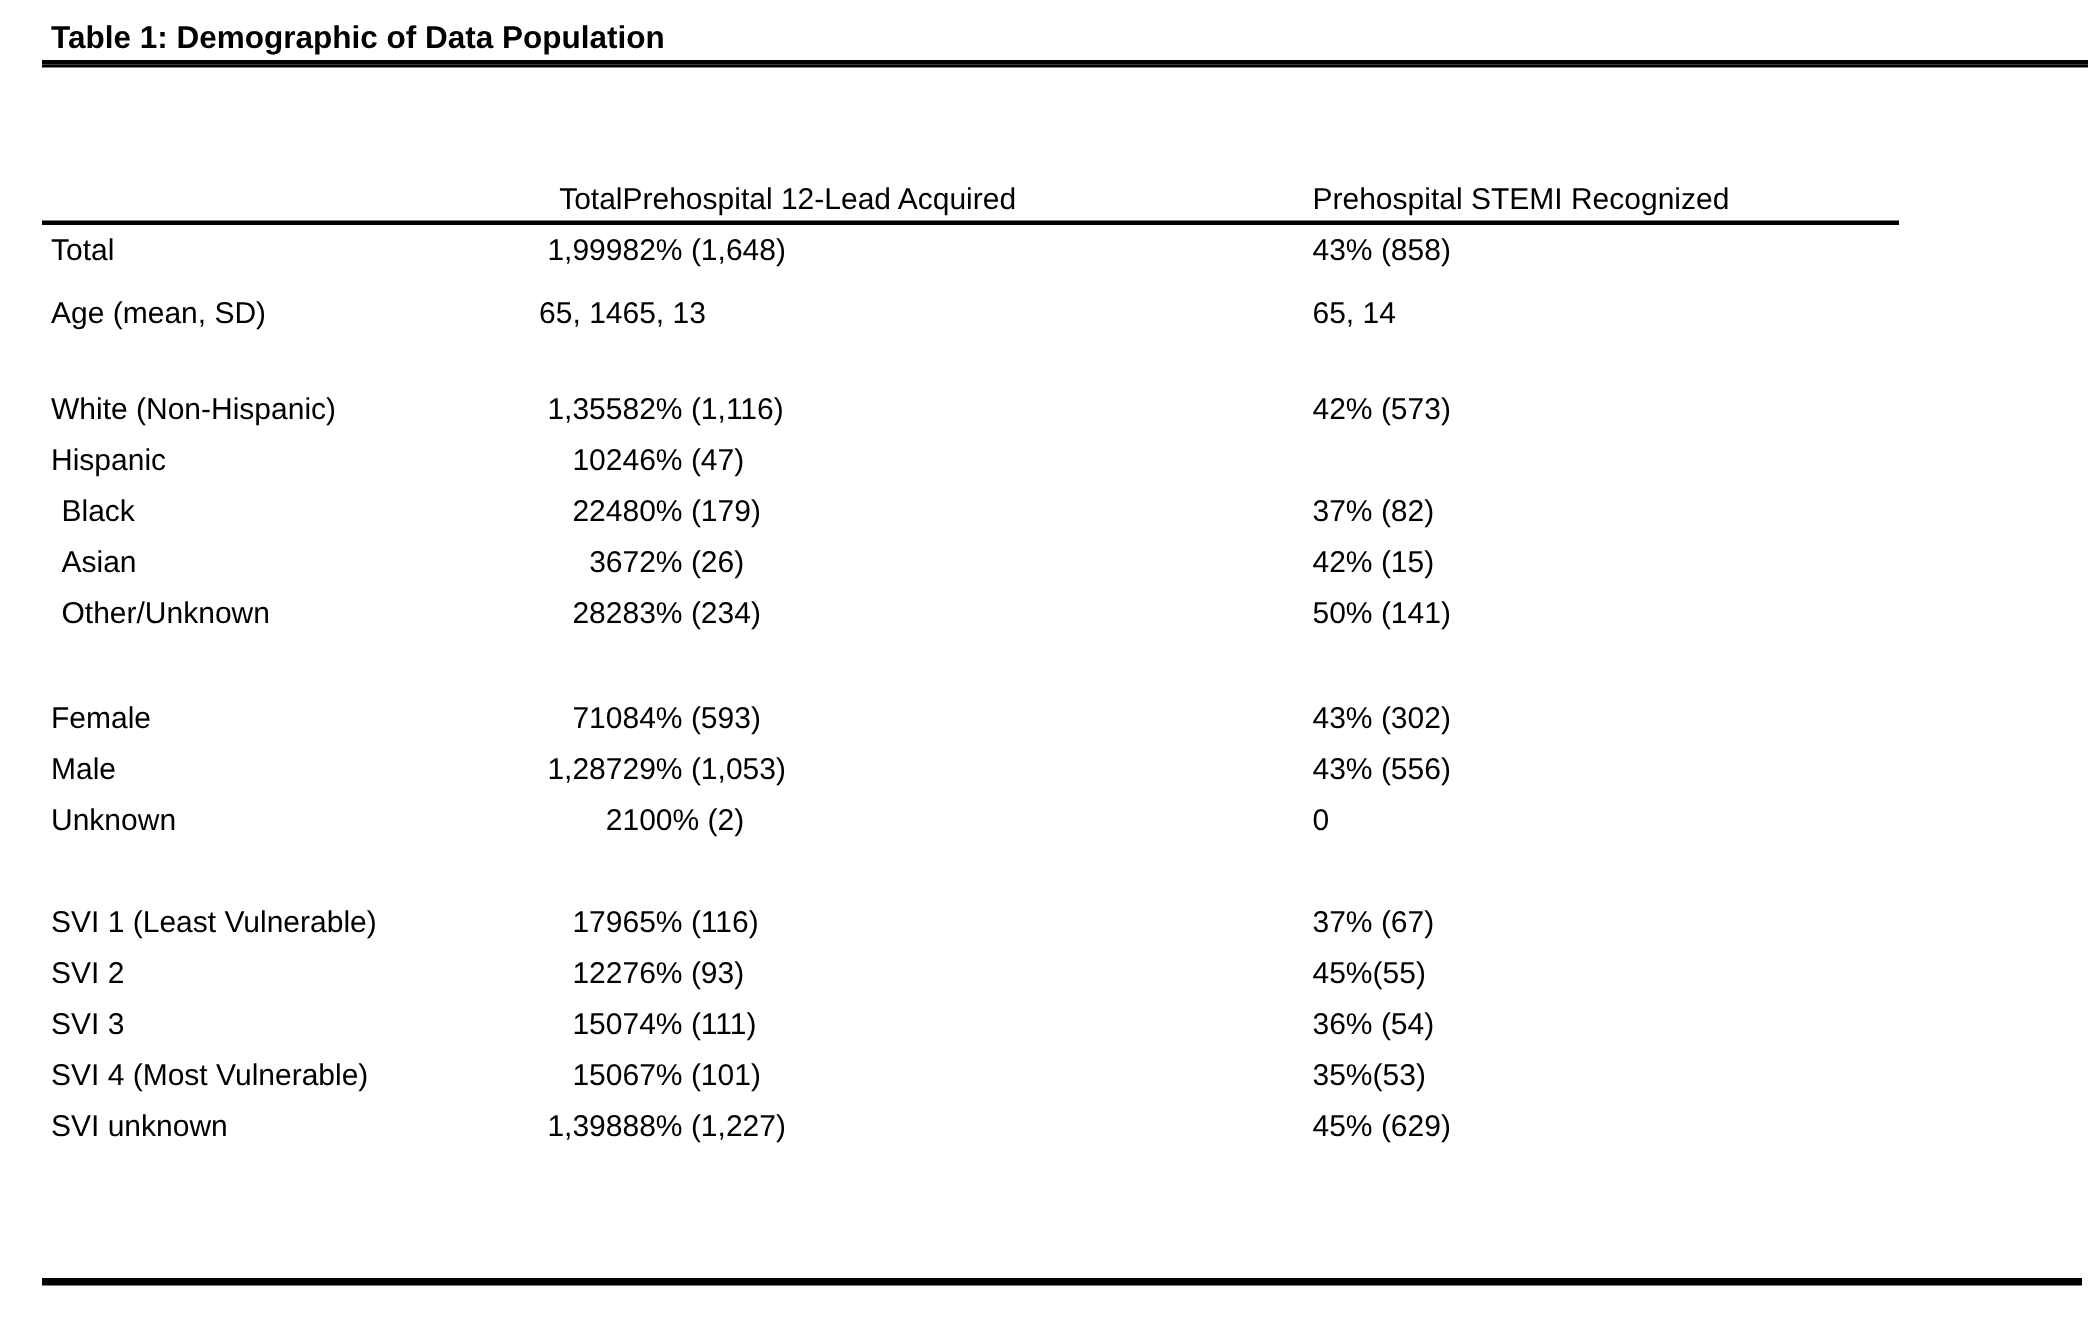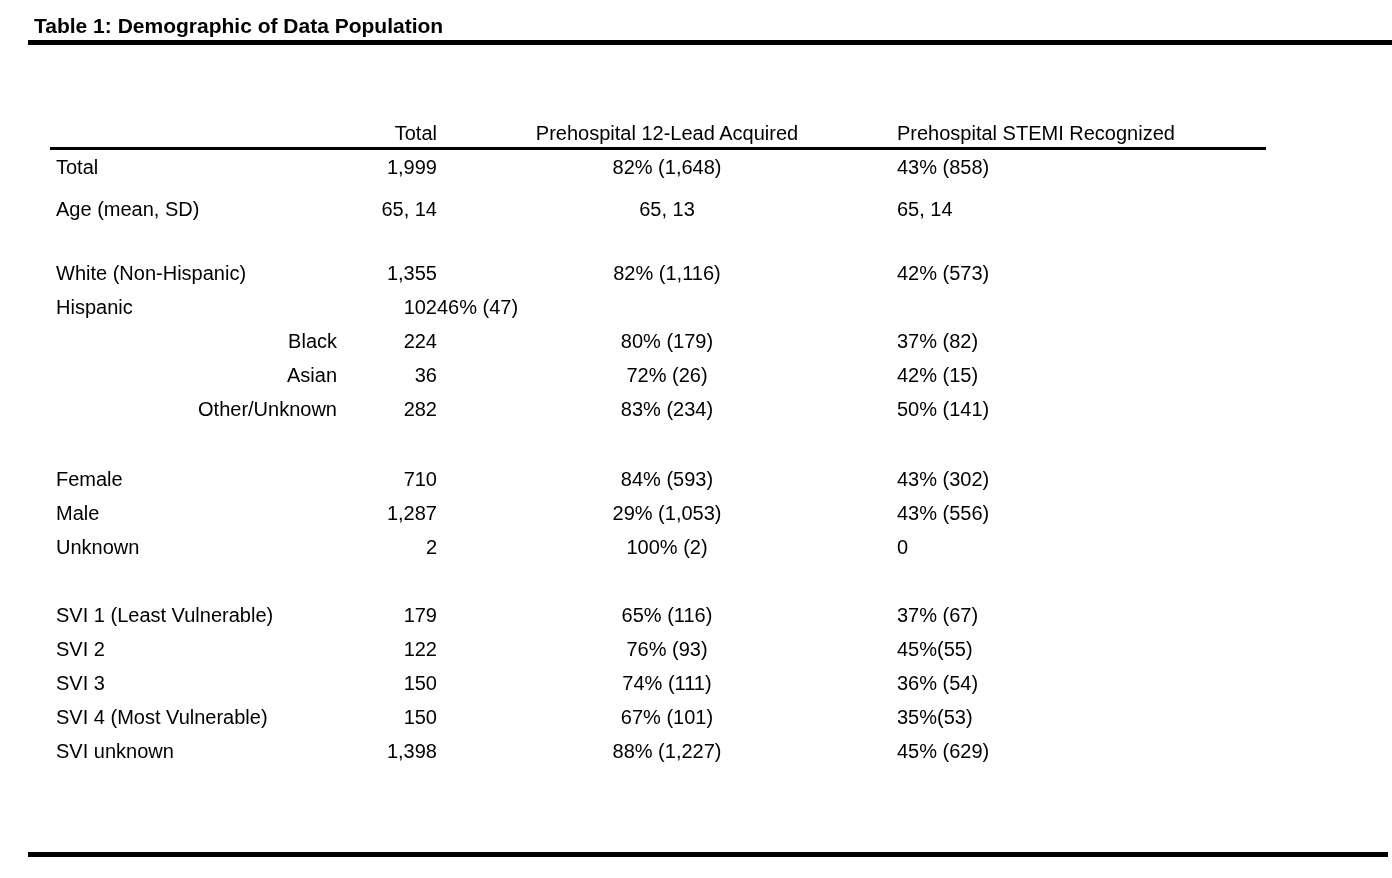--- a/index.html
+++ b/index.html
@@ -25,27 +25,26 @@
   }
   .table-wrap {
     position:absolute; left:28px; top:116px; width:1238px;
     font-size:20px;
   }
   .grid-row {
     display:grid;
     grid-template-columns:287px 100px 460px 391px;
     height:34px; line-height:34px;
     white-space:nowrap;
-    margin-left:22px;
   }
   .header-row { border-bottom:3px solid #000; }
   .c-label  { text-align:left;  padding-left:6px; }
-  .c-label.indent { padding-left:13px;text-align:right; }
+  .c-label.indent { padding-left:13px; }
   .c-total  { text-align:right; }
-  .c-lead   { text-align:center; }
+  .c-lead   { text-align:left; }
   .c-stemi  { text-align:left; padding-right:30px; }
   .sp8  { height:8px; }
   .sp30 { height:30px; }
   .sp36 { height:36px; }
   .sp34 { height:34px; }
   .bottom-rule {
     position:absolute; left:28px; top:852px; width:1360px; height:5px;
     background:#000;
   }
 </style>

